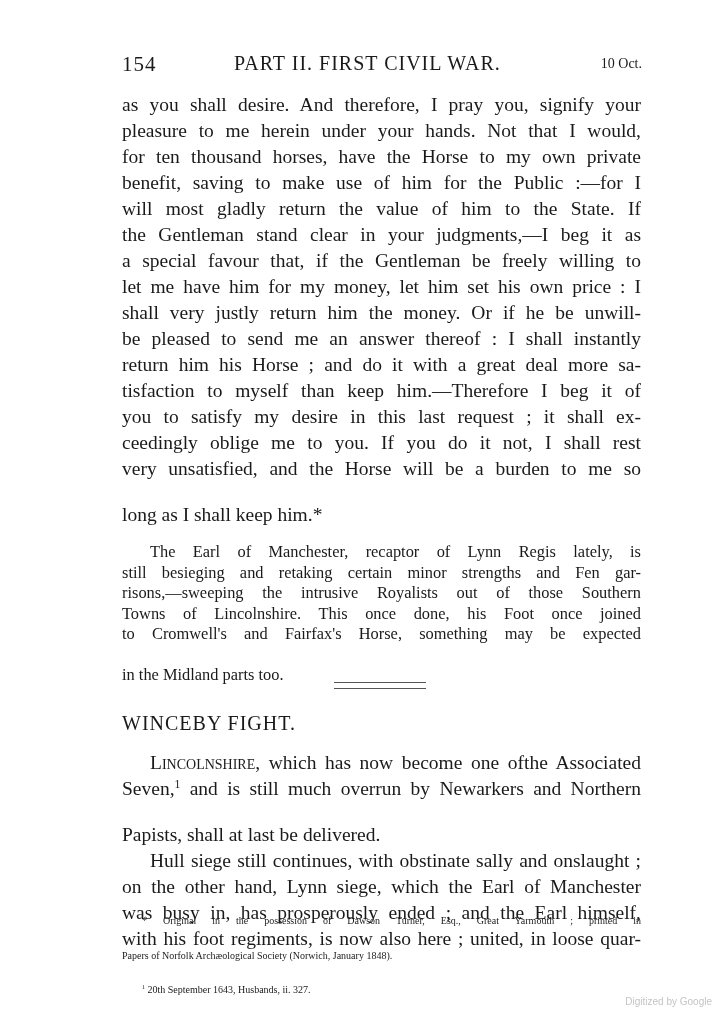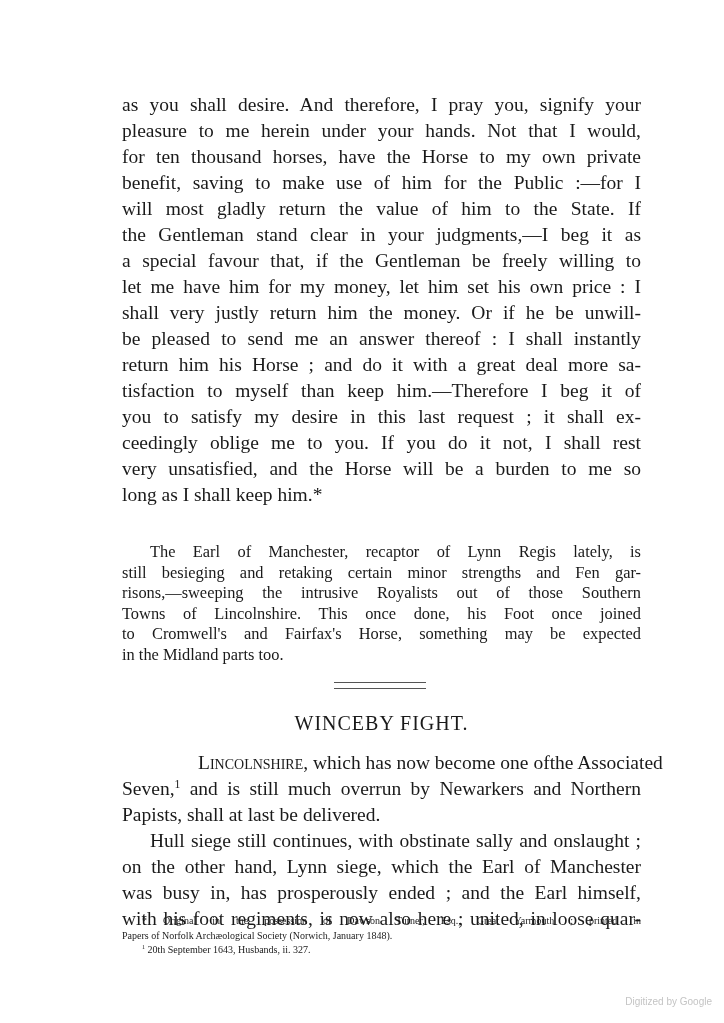--- a/index.html
+++ b/index.html
@@ -4,35 +4,40 @@
 <style>
   html, body { margin: 0; padding: 0; background: #ffffff; }
   body { width: 724px; height: 1023px; position: relative; overflow: hidden; color: #1a1a1a; font-family: "Liberation Serif", "DejaVu Serif", serif; }
   .page { position: absolute; left: 0; top: 0; width: 724px; height: 1023px; }
   .runhead { position: absolute; top: 52px; left: 122px; width: 520px; height: 26px; }
   .runhead .pnum { position: absolute; left: 0; top: 0; font-size: 21px; letter-spacing: 1px; }
   .runhead .title { position: absolute; left: 112px; top: 0; font-size: 20px; letter-spacing: 1px; }
   .runhead .date { position: absolute; right: 0; top: 4px; font-size: 14px; }
   .block { position: absolute; left: 122px; width: 519px; }
   .line { display: block; white-space: nowrap; text-align: justify; text-align-last: justify; height: 26px; line-height: 26px; font-size: 19.5px; }
-  .line.last { text-align-last: left; }
+  .line.last { text-align-last: left; margin-top: 20px; }
   .small .line { height: 20.5px; line-height: 20.5px; font-size: 16.4px; }
   .indent { padding-left: 28px; }
-  .sc { font-variant: small-caps; margin-left: 48px; }
+  .sc { font-variant: small-caps; }
   .rule { position: absolute; left: 334px; top: 682px; width: 92px; height: 5px; border-top: 1.5px solid #555; border-bottom: 1.5px solid #555; }
-  .heading { position: absolute; left: 122px; width: 519px; top: 712px; text-align: center; font-size: 20px; letter-spacing: 1px; }
+  .heading { position: absolute; left: 122px; width: 519px; top: 712px; text-align: left; font-size: 20px; letter-spacing: 1px; }
   .fn .line { height: 14.5px; line-height: 14.5px; font-size: 10px; }
   .watermark { position: absolute; right: 12px; top: 996px; font-family: "Liberation Sans", "DejaVu Sans", sans-serif; font-size: 10px; color: #c4c4c4; }
   sup { font-size: 60%; line-height: 0; vertical-align: super; }
 </style>
 </head>
 <body>
 
 <div class="page">
 
+  <div class="runhead">
+    <span class="pnum">154</span>
+    <span class="title">PART II.  FIRST CIVIL WAR.</span>
+    <span class="date">10 Oct.</span>
+  </div>
 
   <div class="block" id="letter" style="top:92px;">
       <span class="line">as you shall desire.  And therefore, I pray you, signify your</span>
       <span class="line">pleasure to me herein under your hands.  Not that I would,</span>
       <span class="line">for ten thousand horses, have the Horse to my own private</span>
       <span class="line">benefit, saving to make use of him for the Public :—for I</span>
       <span class="line">will most gladly return the value of him to the State.  If</span>
       <span class="line">the Gentleman stand clear in your judgments,—I beg it as</span>
       <span class="line">a special favour that, if the Gentleman be freely willing to</span>
       <span class="line">let me have him for my money, let him set his own price : I</span>

